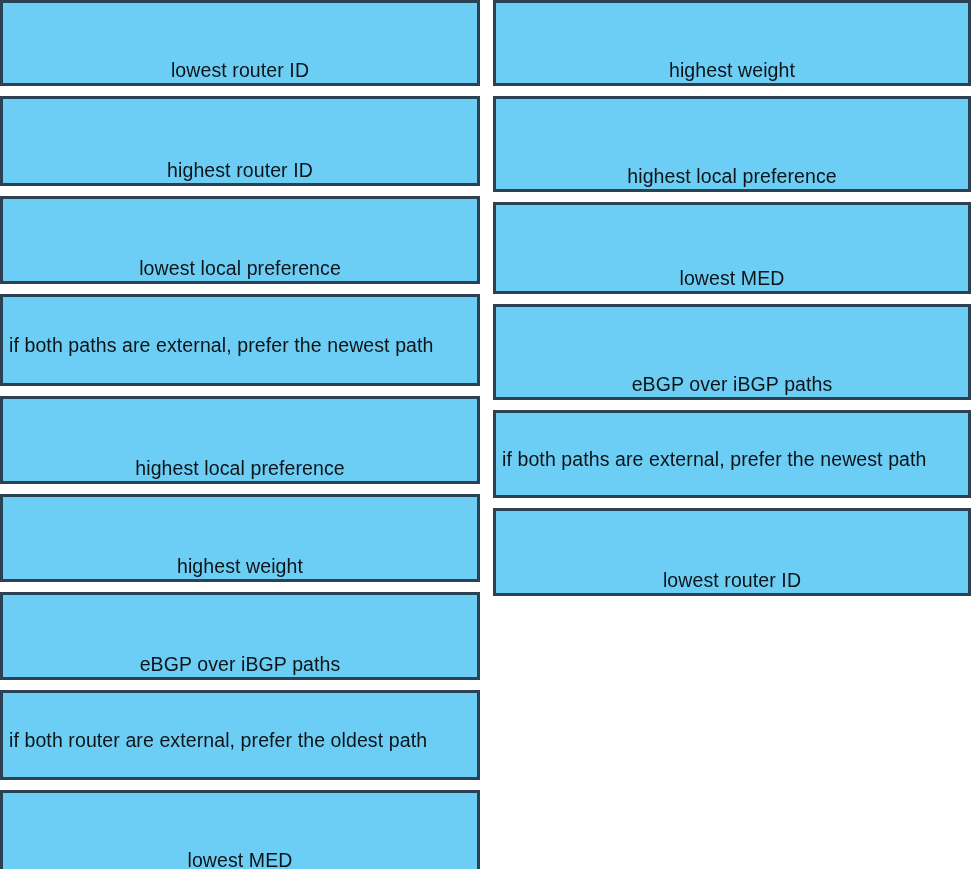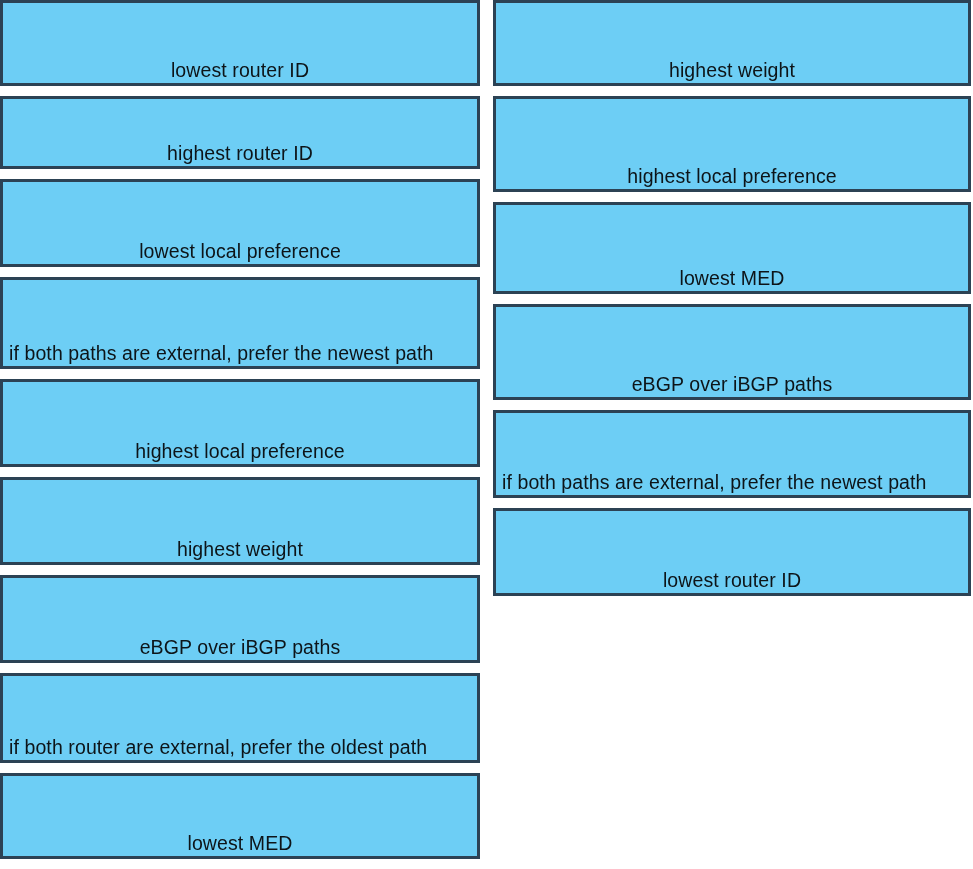--- a/index.html
+++ b/index.html
@@ -37,40 +37,40 @@
     box-sizing: border-box;
     background: #6DCEF5;
     border: 3px solid #2C4254;
     margin-bottom: 10px;
     display: flex;
     align-items: flex-end;
     overflow: hidden;
     position: relative;
   }
   .option-box.multiline {
-    align-items: flex-end;
+    align-items: center;
   }
   .box-label {
     width: 100%;
     font-size: 19.5px;
     line-height: 25px;
     color: #0d1418;
     letter-spacing: 0.1px;
     text-align: center;
     padding: 0 6px;
     box-sizing: border-box;
     white-space: pre-line;
   }
   .option-box.multiline .box-label {
     text-align: left;
     padding: 10px 4px 0 6px;
   }
   
   #left-column .option-box:nth-child(1) { height: 86px; }
-  #left-column .option-box:nth-child(2) { height: 73px; }
+  #left-column .option-box:nth-child(2) { height: 90px; }
   #left-column .option-box:nth-child(3) { height: 88px; }
   #left-column .option-box:nth-child(4) { height: 92px; }
   #left-column .option-box:nth-child(5) { height: 88px; }
   #left-column .option-box:nth-child(6) { height: 88px; }
   #left-column .option-box:nth-child(7) { height: 88px; }
   #left-column .option-box:nth-child(8) { height: 90px; }
   #left-column .option-box:nth-child(9) { height: 86px; }
   
   #right-column .option-box:nth-child(1) { height: 86px; }
   #right-column .option-box:nth-child(2) { height: 96px; }

